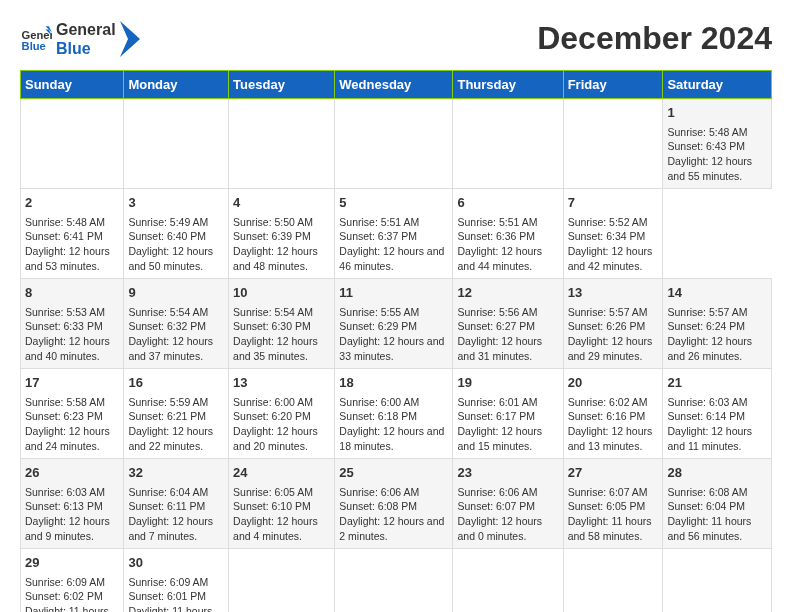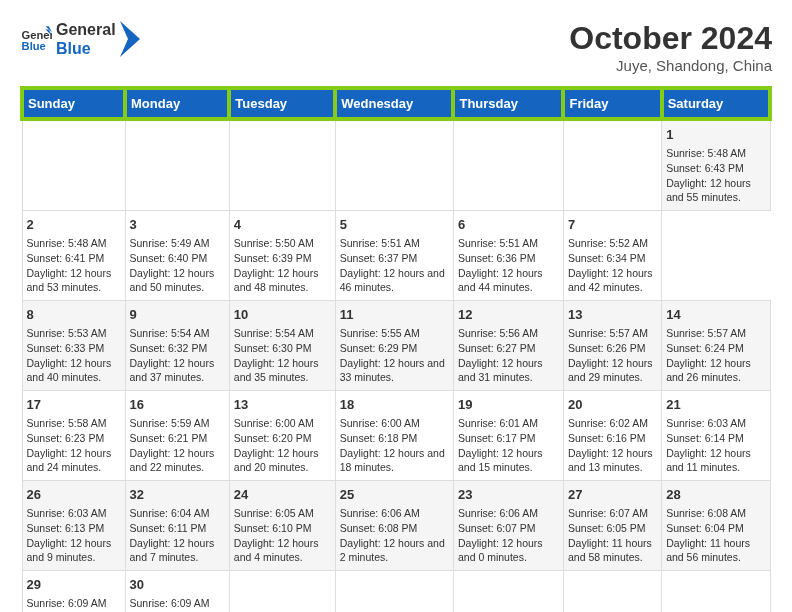--- a/index.html
+++ b/index.html
@@ -44,21 +44,21 @@
     }
     thead tr {
       background-color: #1565c0;
       color: #fff;
     }
     thead th {
       padding: 6px 4px;
       text-align: left;
       font-size: 13px;
       font-weight: bold;
-      border: 4px solid #84cc16;
+      border: 1px solid #84cc16;
     }
     tbody tr {
       vertical-align: top;
     }
     tbody tr:nth-child(odd) {
       background-color: #f5f5f5;
     }
     tbody tr:nth-child(even) {
       background-color: #fff;
     }
@@ -94,22 +94,21 @@
     </svg>
     <div>
       <div style="font-size:16px;font-weight:bold;color:#333;line-height:1.2;">General</div>
       <div style="font-size:16px;font-weight:bold;color:#1565c0;line-height:1.2;">Blue</div>
     </div>
     <svg width="20" height="36" viewBox="0 0 20 36">
       <polygon points="0,0 20,18 0,36 8,18" fill="#1565c0"></polygon>
     </svg>
   </div>
   <div class="title-block">
-    <div class="month-title">October 2024</div>
-    <div class="subtitle">Juye, Shandong, China</div>
+    <div class="month-title">December 2024</div>
   </div>
 </div>
 
 <table>
   <thead>
     <tr>
     <th>Sunday</th>
         <th>Monday</th>
         <th>Tuesday</th>
         <th>Wednesday</th>

